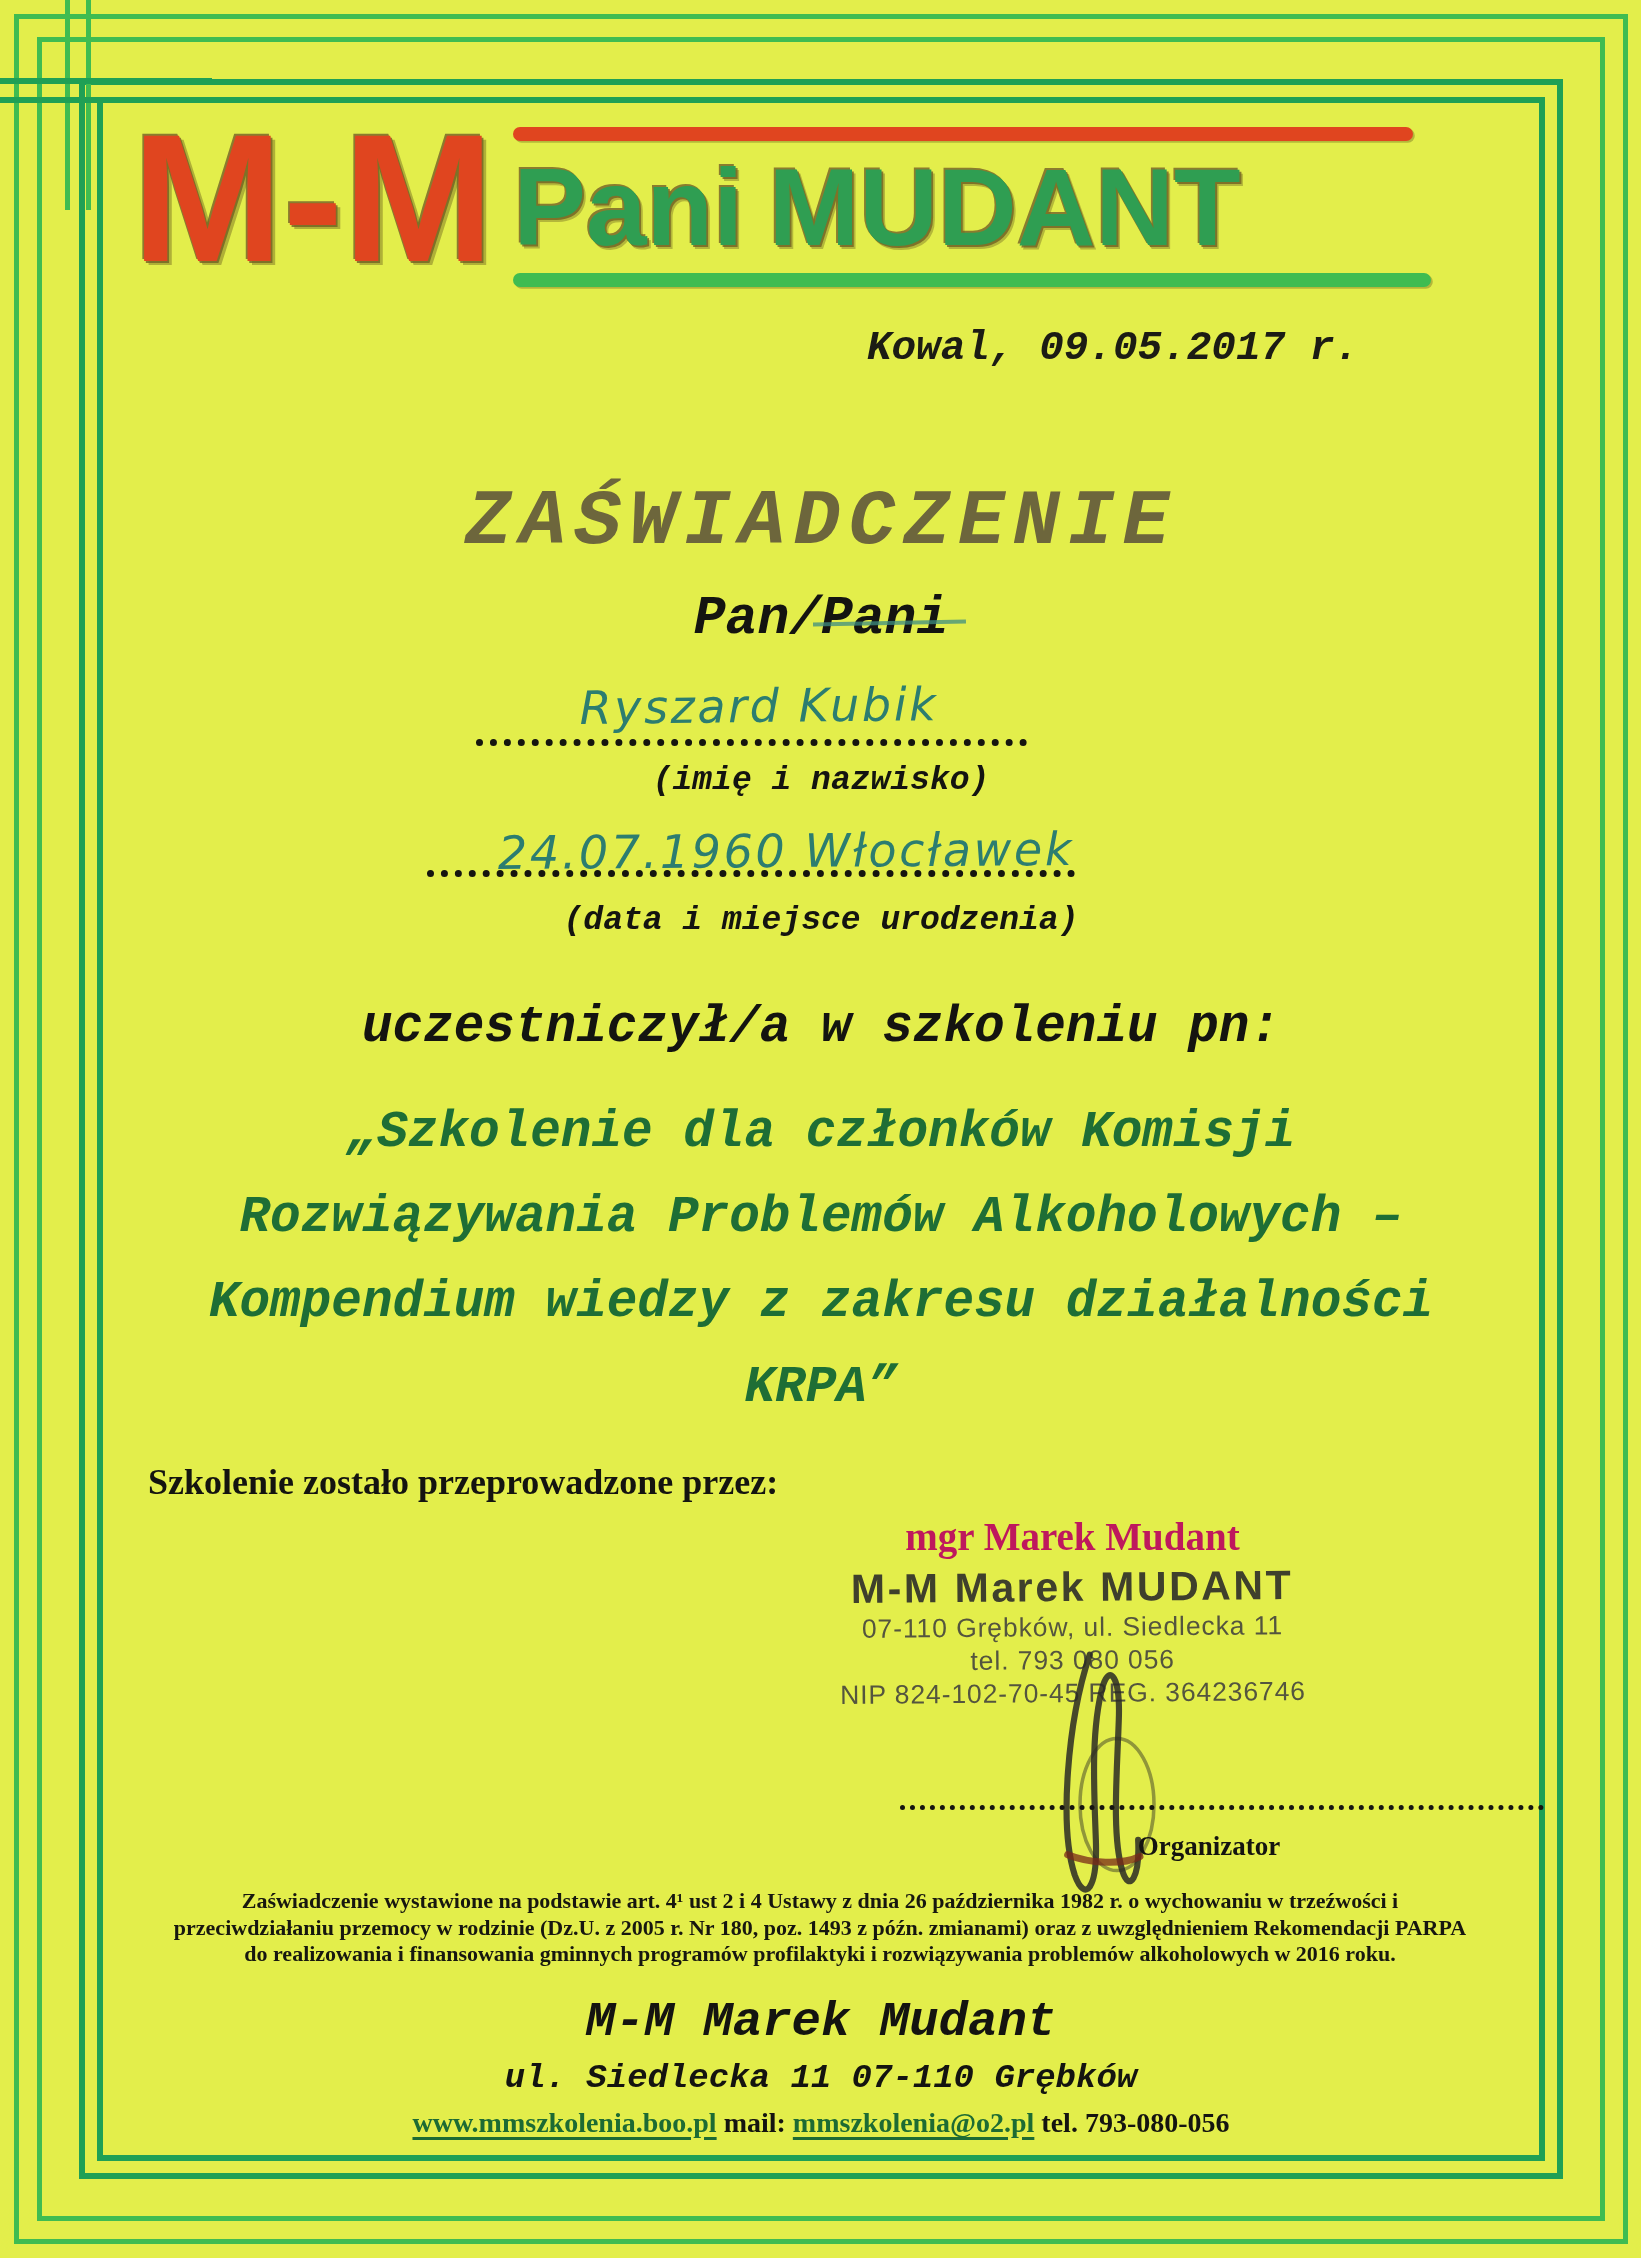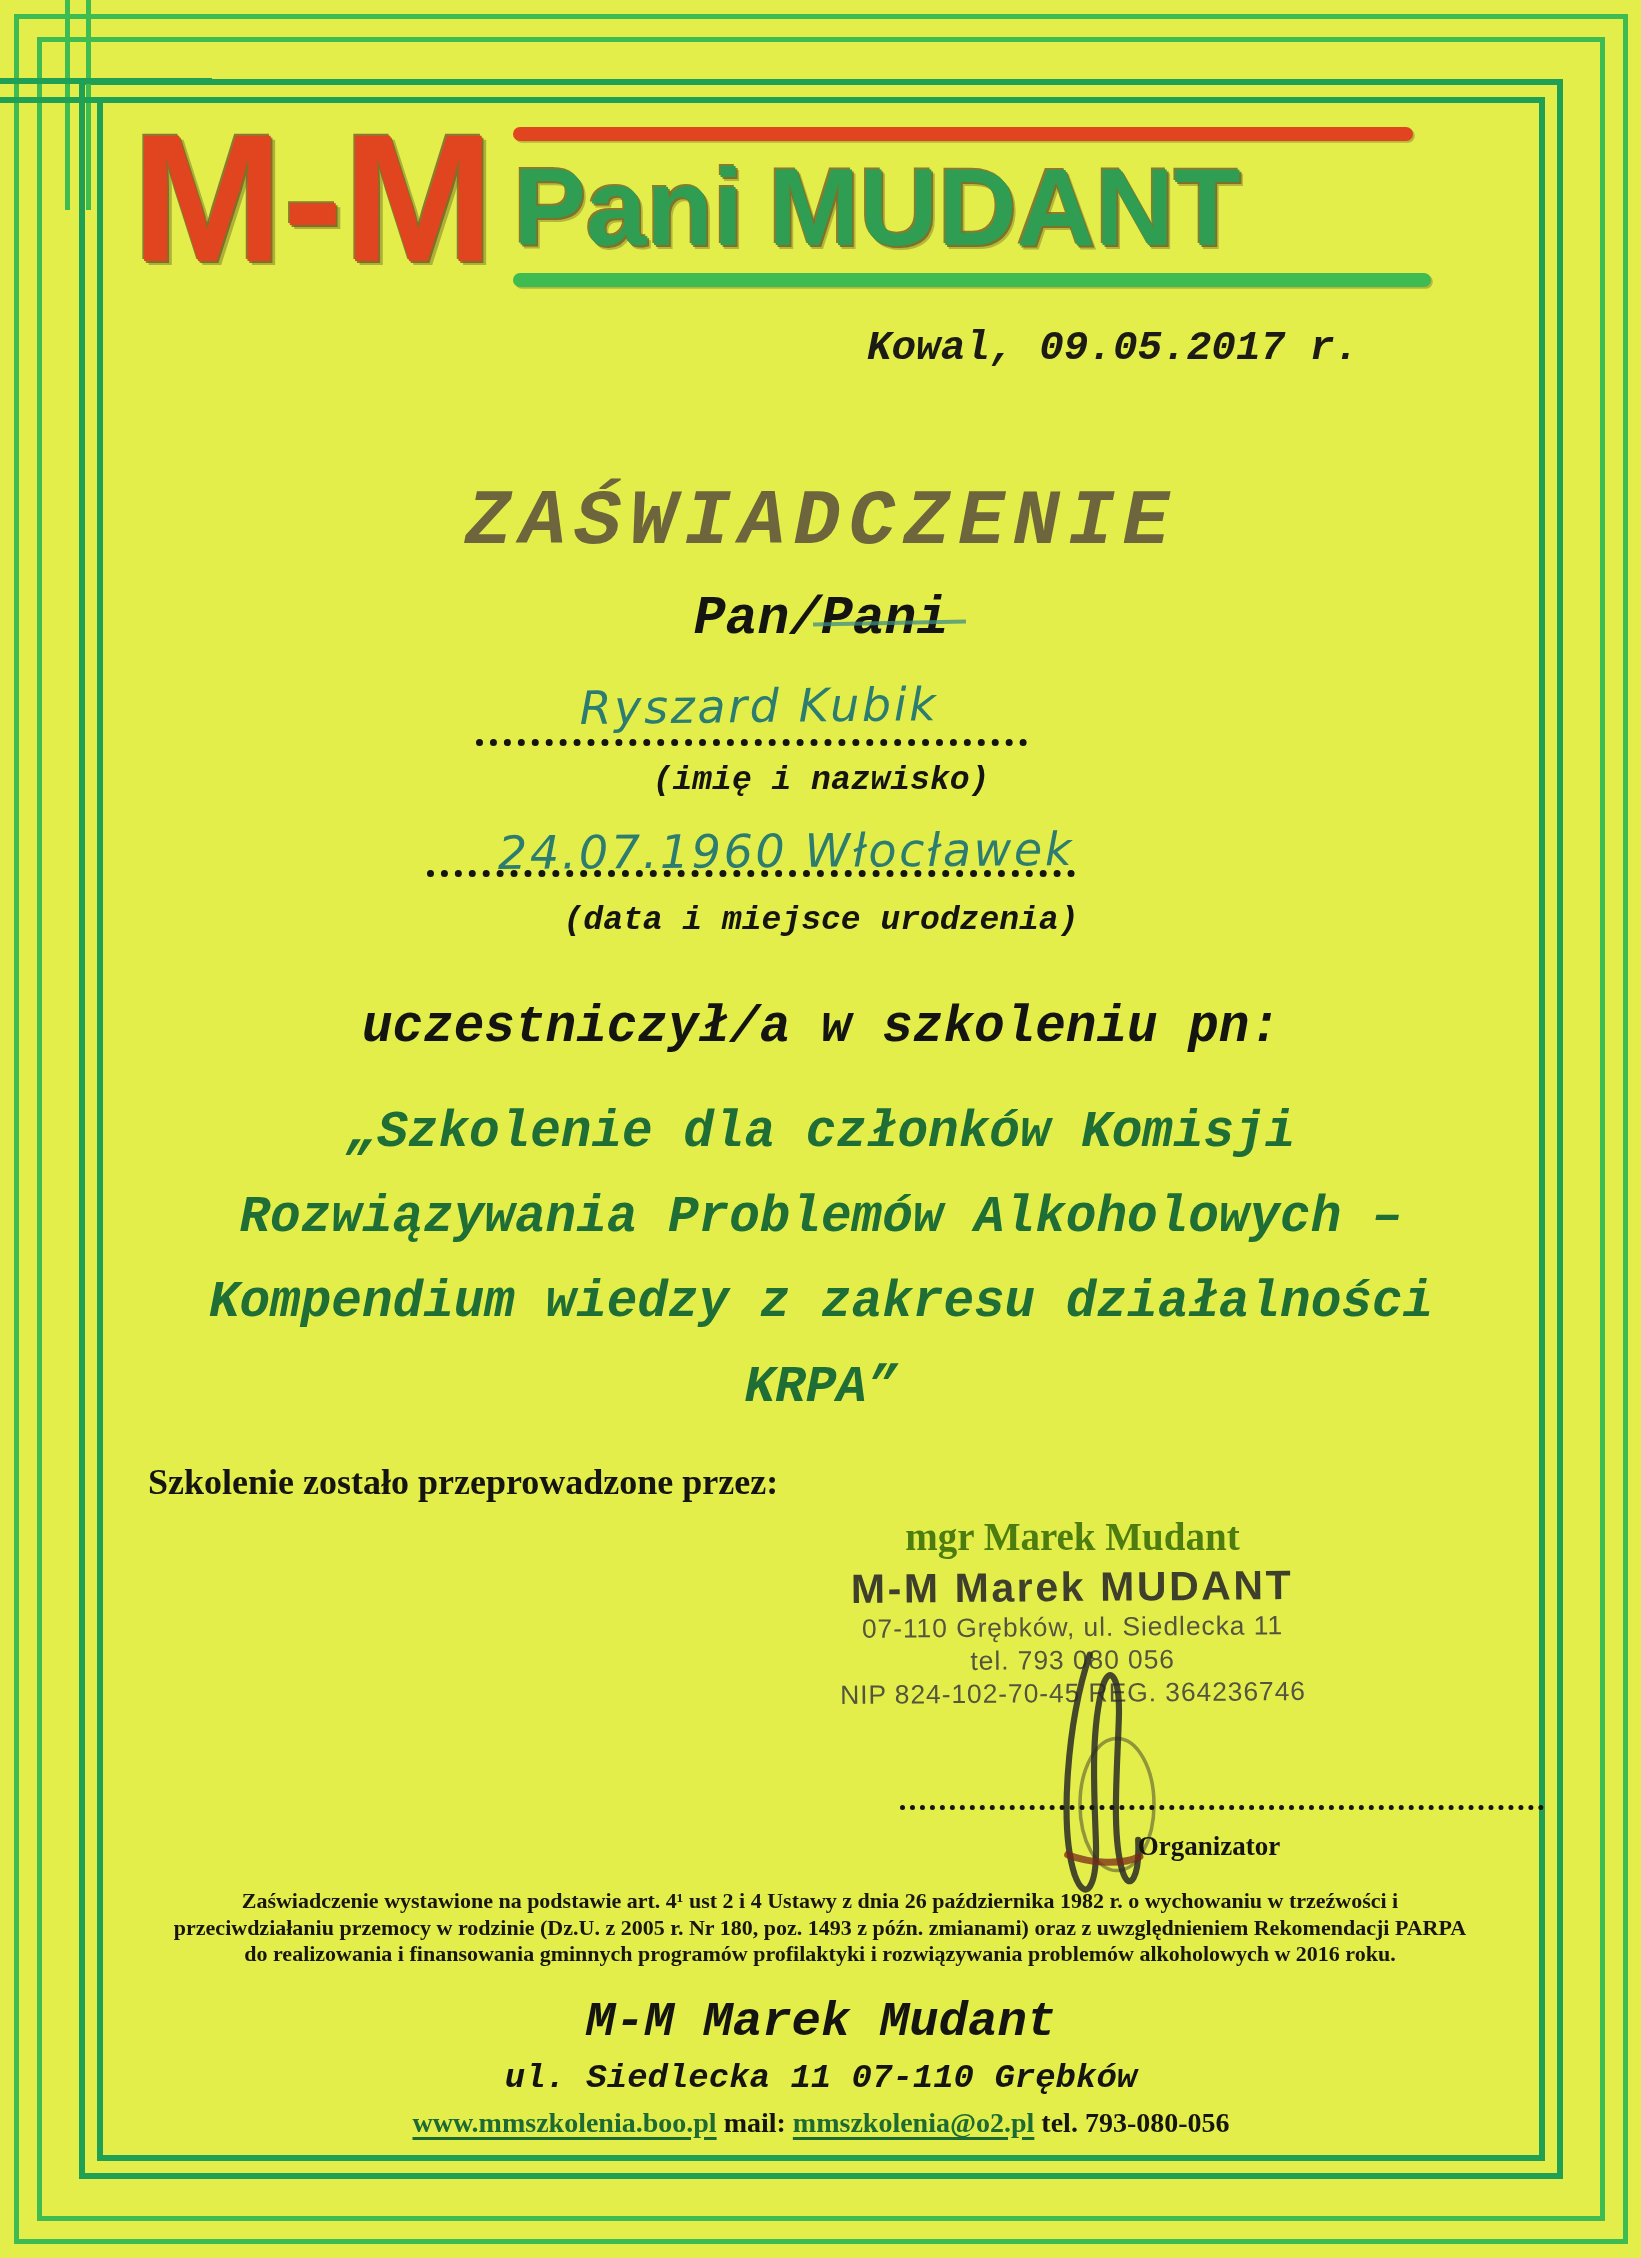--- a/index.html
+++ b/index.html
@@ -52,21 +52,21 @@
   .name-ink  {top:679px;  left:-62px; width:100%; text-align:center; font-size:46px; transform:rotate(-0.6deg);}
   .line1 {top:739px; left:476px; width:551px;}
   .cap1  {top:762px; font-size:33px; font-weight:bold; color:#141410;}
   .birth-ink {top:824px;  left:-35px; width:100%; text-align:center; font-size:46px; transform:rotate(-0.4deg);}
   .line2 {top:870px; left:427px; width:648px;}
   .cap2  {top:902px; font-size:33px; font-weight:bold; color:#141410;}
   .participation {top:999px; font-size:51px; font-weight:bold; color:#141410;}
   .training {top:1090px; font-size:51px; font-weight:bold; line-height:85px; color:#1e6e35;}
   .conducted {top:1461px; left:148px; font-size:36px; color:#141410;}
   .trainer-block {top:1514px; left:565px; width:1015px; text-align:center;}
-  .trainer-name {font-size:39px; font-weight:bold; color:#4d7c0f; font-family:"Liberation Serif", serif;}
+  .trainer-name {font-size:39px; font-weight:bold; color:#be185d; font-family:"Liberation Serif", serif;}
   .credentials {margin-top:5.3px; font-size:27px; font-weight:bold; line-height:34px; color:#17170f;}
   .stamp {margin-top:5.3px; transform:rotate(-0.5deg); opacity:.93;}
   .stamp-name {font-family:"Liberation Sans", sans-serif; font-weight:bold; font-size:41px;
     letter-spacing:2.6px; color:#33332a;}
   .stamp-line {font-family:"Liberation Sans", sans-serif; font-size:26.5px; line-height:33px;
     letter-spacing:0.9px; color:#4a4a3e;}
   .line3 {top:1805px; left:900px; width:644px; border-bottom-width:5.3px;}
   .organizer {top:1831px; left:953px; width:512px; text-align:center; font-size:27px; color:#141410;}
   .legal {top:1888px; left:110px; width:1420px; text-align:center;
     font-size:22px; line-height:26.5px; color:#17170f;}

